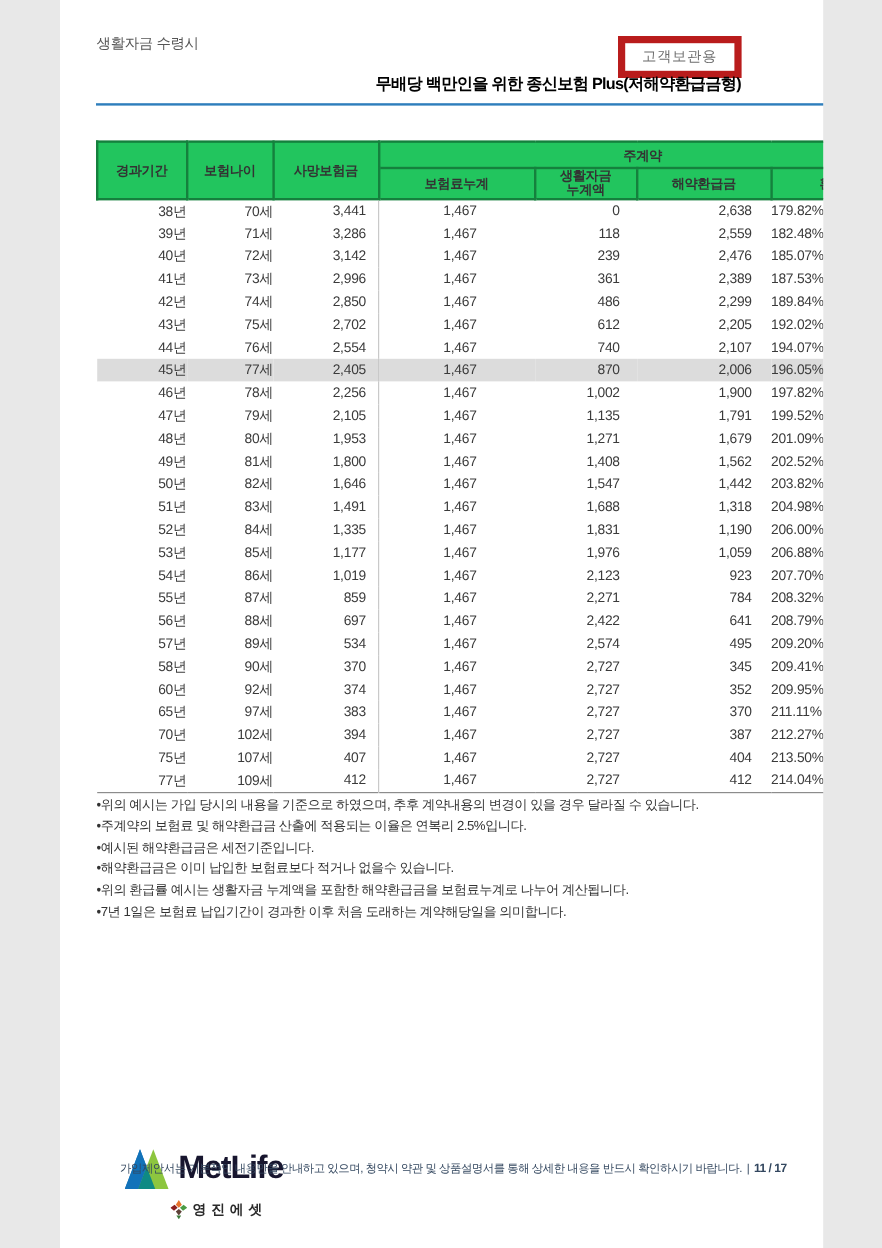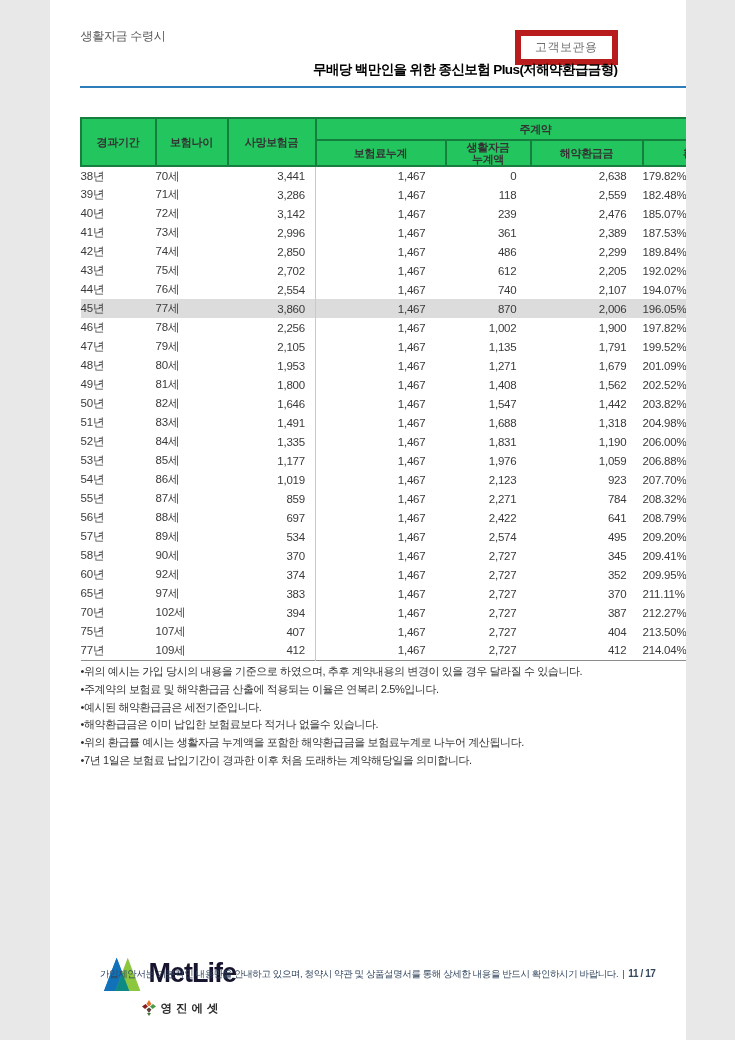--- a/index.html
+++ b/index.html
@@ -29,23 +29,23 @@
     background:#22c55e; border:2px solid #15803d;
     font-size:11px; font-weight:bold; color:#333;
     text-align:center; vertical-align:middle; height:22px; letter-spacing:-0.3px;
   }
   thead th.wrap2 { white-space:pre-line; line-height:1.1; }
   tbody td {
     height:19px; font-size:11.5px; color:#3a3a3a; vertical-align:middle;
     letter-spacing:-0.2px; background:#fff;
   }
   tbody tr.hl td { background:#dcdcdc; }
-  tbody td:nth-child(1), tbody td:nth-child(2) { text-align:left;margin-top:24px; }
+  tbody td:nth-child(1), tbody td:nth-child(2) { text-align:right;margin-top:24px; }
   tbody td:nth-child(3) { text-align:right; padding-right:10px; border-right:1px solid #c9c9c9; }
-  tbody td:nth-child(4) { text-align:right; padding-right:20px;padding-left:25px; }
+  tbody td:nth-child(4) { text-align:center; padding-right:20px;padding-left:25px; }
   tbody td:nth-child(5) { text-align:right; padding-right:14px; }
   tbody td:nth-child(6) { text-align:right; padding-right:16px; }
   tbody td:nth-child(7) { text-align:left; padding-right:5px; }
   table { border-bottom:1px solid #8c8c8c; }
 
   
   .notes { position:absolute; left:31px; top:663px; width:660px; list-style:none; }
   .notes li {
     font-size:11px; color:#333; line-height:1.62; letter-spacing:-0.4px;
     padding-left:11px; text-indent:-11px;
@@ -356,21 +356,21 @@
       <td>76세</td>
       <td>2,554</td>
       <td>1,467</td>
       <td>740</td>
       <td>2,107</td>
       <td>194.07%</td>
     </tr>
           <tr class="hl">
       <td>45년</td>
       <td>77세</td>
-      <td>3,860</td>
+      <td>2,405</td>
       <td>1,467</td>
       <td>870</td>
       <td>2,006</td>
       <td>196.05%</td>
     </tr>
           <tr>
       <td>46년</td>
       <td>78세</td>
       <td>2,256</td>
       <td>1,467</td>

